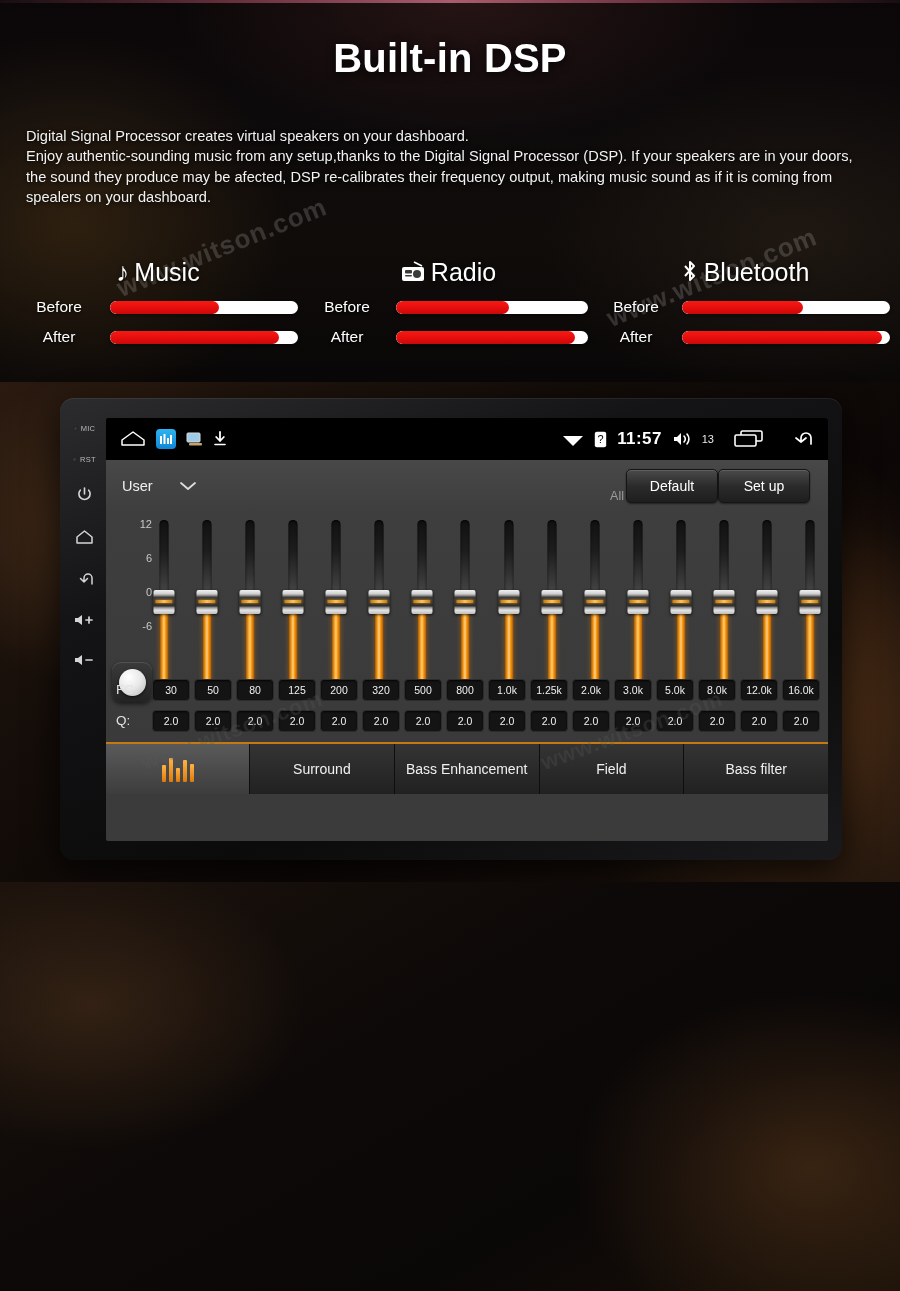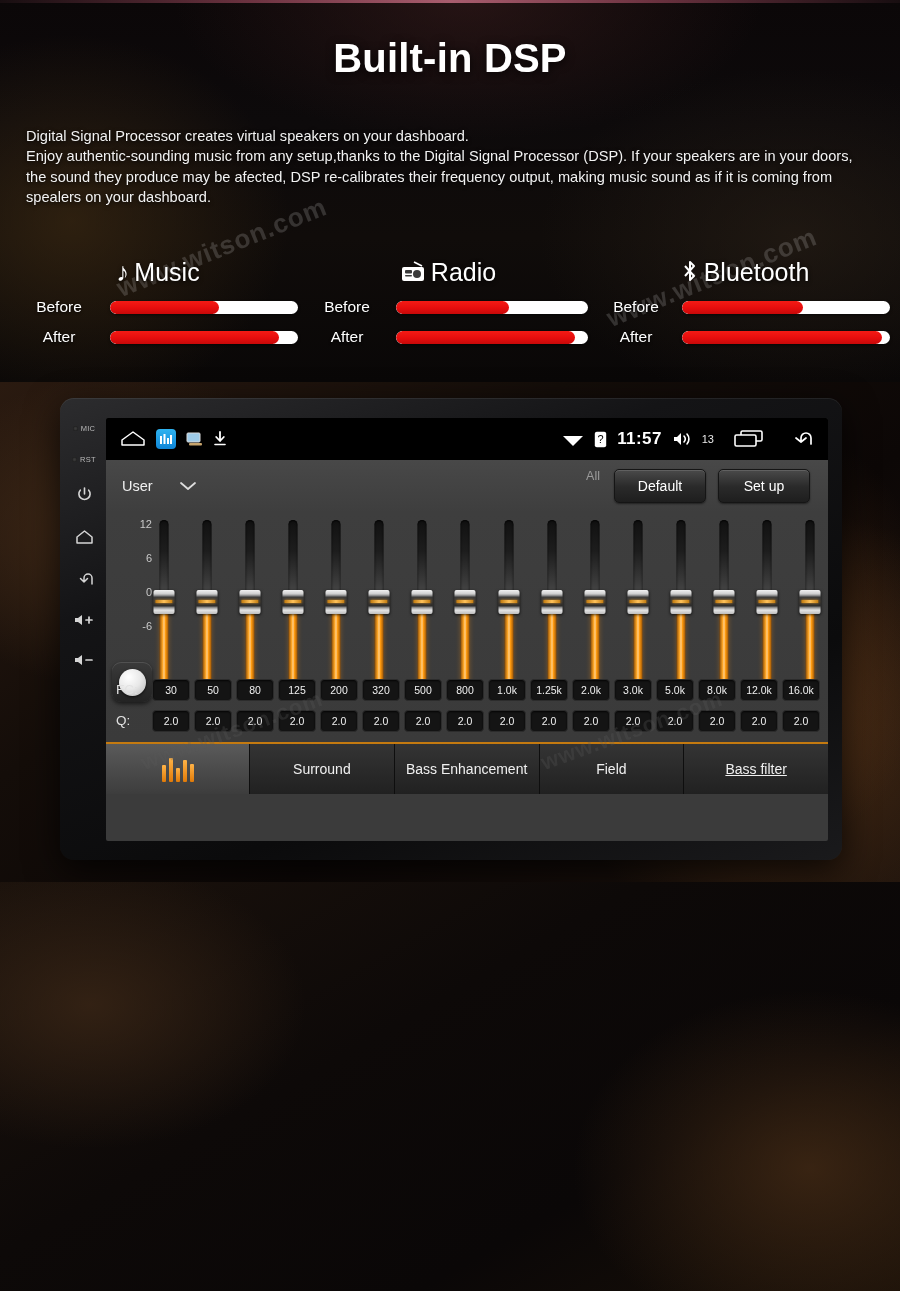--- a/index.html
+++ b/index.html
@@ -121,21 +121,21 @@
   .sb-time { font-size: 17px; font-weight: bold; letter-spacing: .4px; }
   .sb-vol { font-size: 11px; color: #e8e8e8; }
 
   
   .preset-row {
     position: relative; height: 52px; display: flex; align-items: center;
     padding: 0 18px 0 16px; background: linear-gradient(180deg,#484848,#3e3e3e);
   }
   .preset-name { color: #f0f0f0; font-size: 14.5px; }
   .caret { margin-left: 26px; color: #dcdcdc; }
-  .preset-right { margin-left: auto; display: flex; align-items: flex-start; gap: 12px; }
+  .preset-right { margin-left: auto; display: flex; align-items: flex-end; }
   .all-lbl { color: #9b9b9b; font-size: 12.5px; margin-right: 2px; }
   .btn3d {
     min-width: 92px; height: 34px; border-radius: 5px; color: #fff; font-size: 14px;
     display:flex; align-items:center; justify-content:center; padding: 0 14px;
     background: linear-gradient(180deg,#4a4a4a 0%, #2a2a2a 52%, #1e1e1e 100%);
     border: 1px solid #151515; box-shadow: inset 0 1px 0 rgba(255,255,255,.13), 0 1px 2px rgba(0,0,0,.5);
   }
 
   
   .eq-panel {
@@ -202,21 +202,21 @@
   .tabs {
     position: relative; height: 52px; display: flex; align-items: stretch;
     background: linear-gradient(180deg,#2c2c2c,#1d1d1d);
     border-top: 2px solid #c47a10;
   }
   .tab {
     flex: 1 1 0; display:flex; align-items:center; justify-content:center;
     color: #f0f0f0; font-size: 14px; border-right: 1px solid #0e0e0e;
     background: linear-gradient(180deg,#343434,#212121);
   }
-  .tab:last-child { border-right: none; text-decoration: underline; }
+  .tab:last-child { border-right: none; }
   .tab.eqtab { flex: 0 0 144px; background: linear-gradient(180deg,#555,#3a3a3a); }
   .tab.active { background: linear-gradient(180deg,#5a5a5a,#3d3d3d); }
   .eq-glyph { display:flex; align-items:flex-end; gap:3px; height: 26px; }
   .eq-glyph i {
     width: 4px; background: linear-gradient(180deg,#ffb347,#e07a08); border-radius: 1px; display:block;
   }
 
   
   .thumbs { position: absolute; left: 0; top: 882px; width: 900px; height: 409px;
     background:

